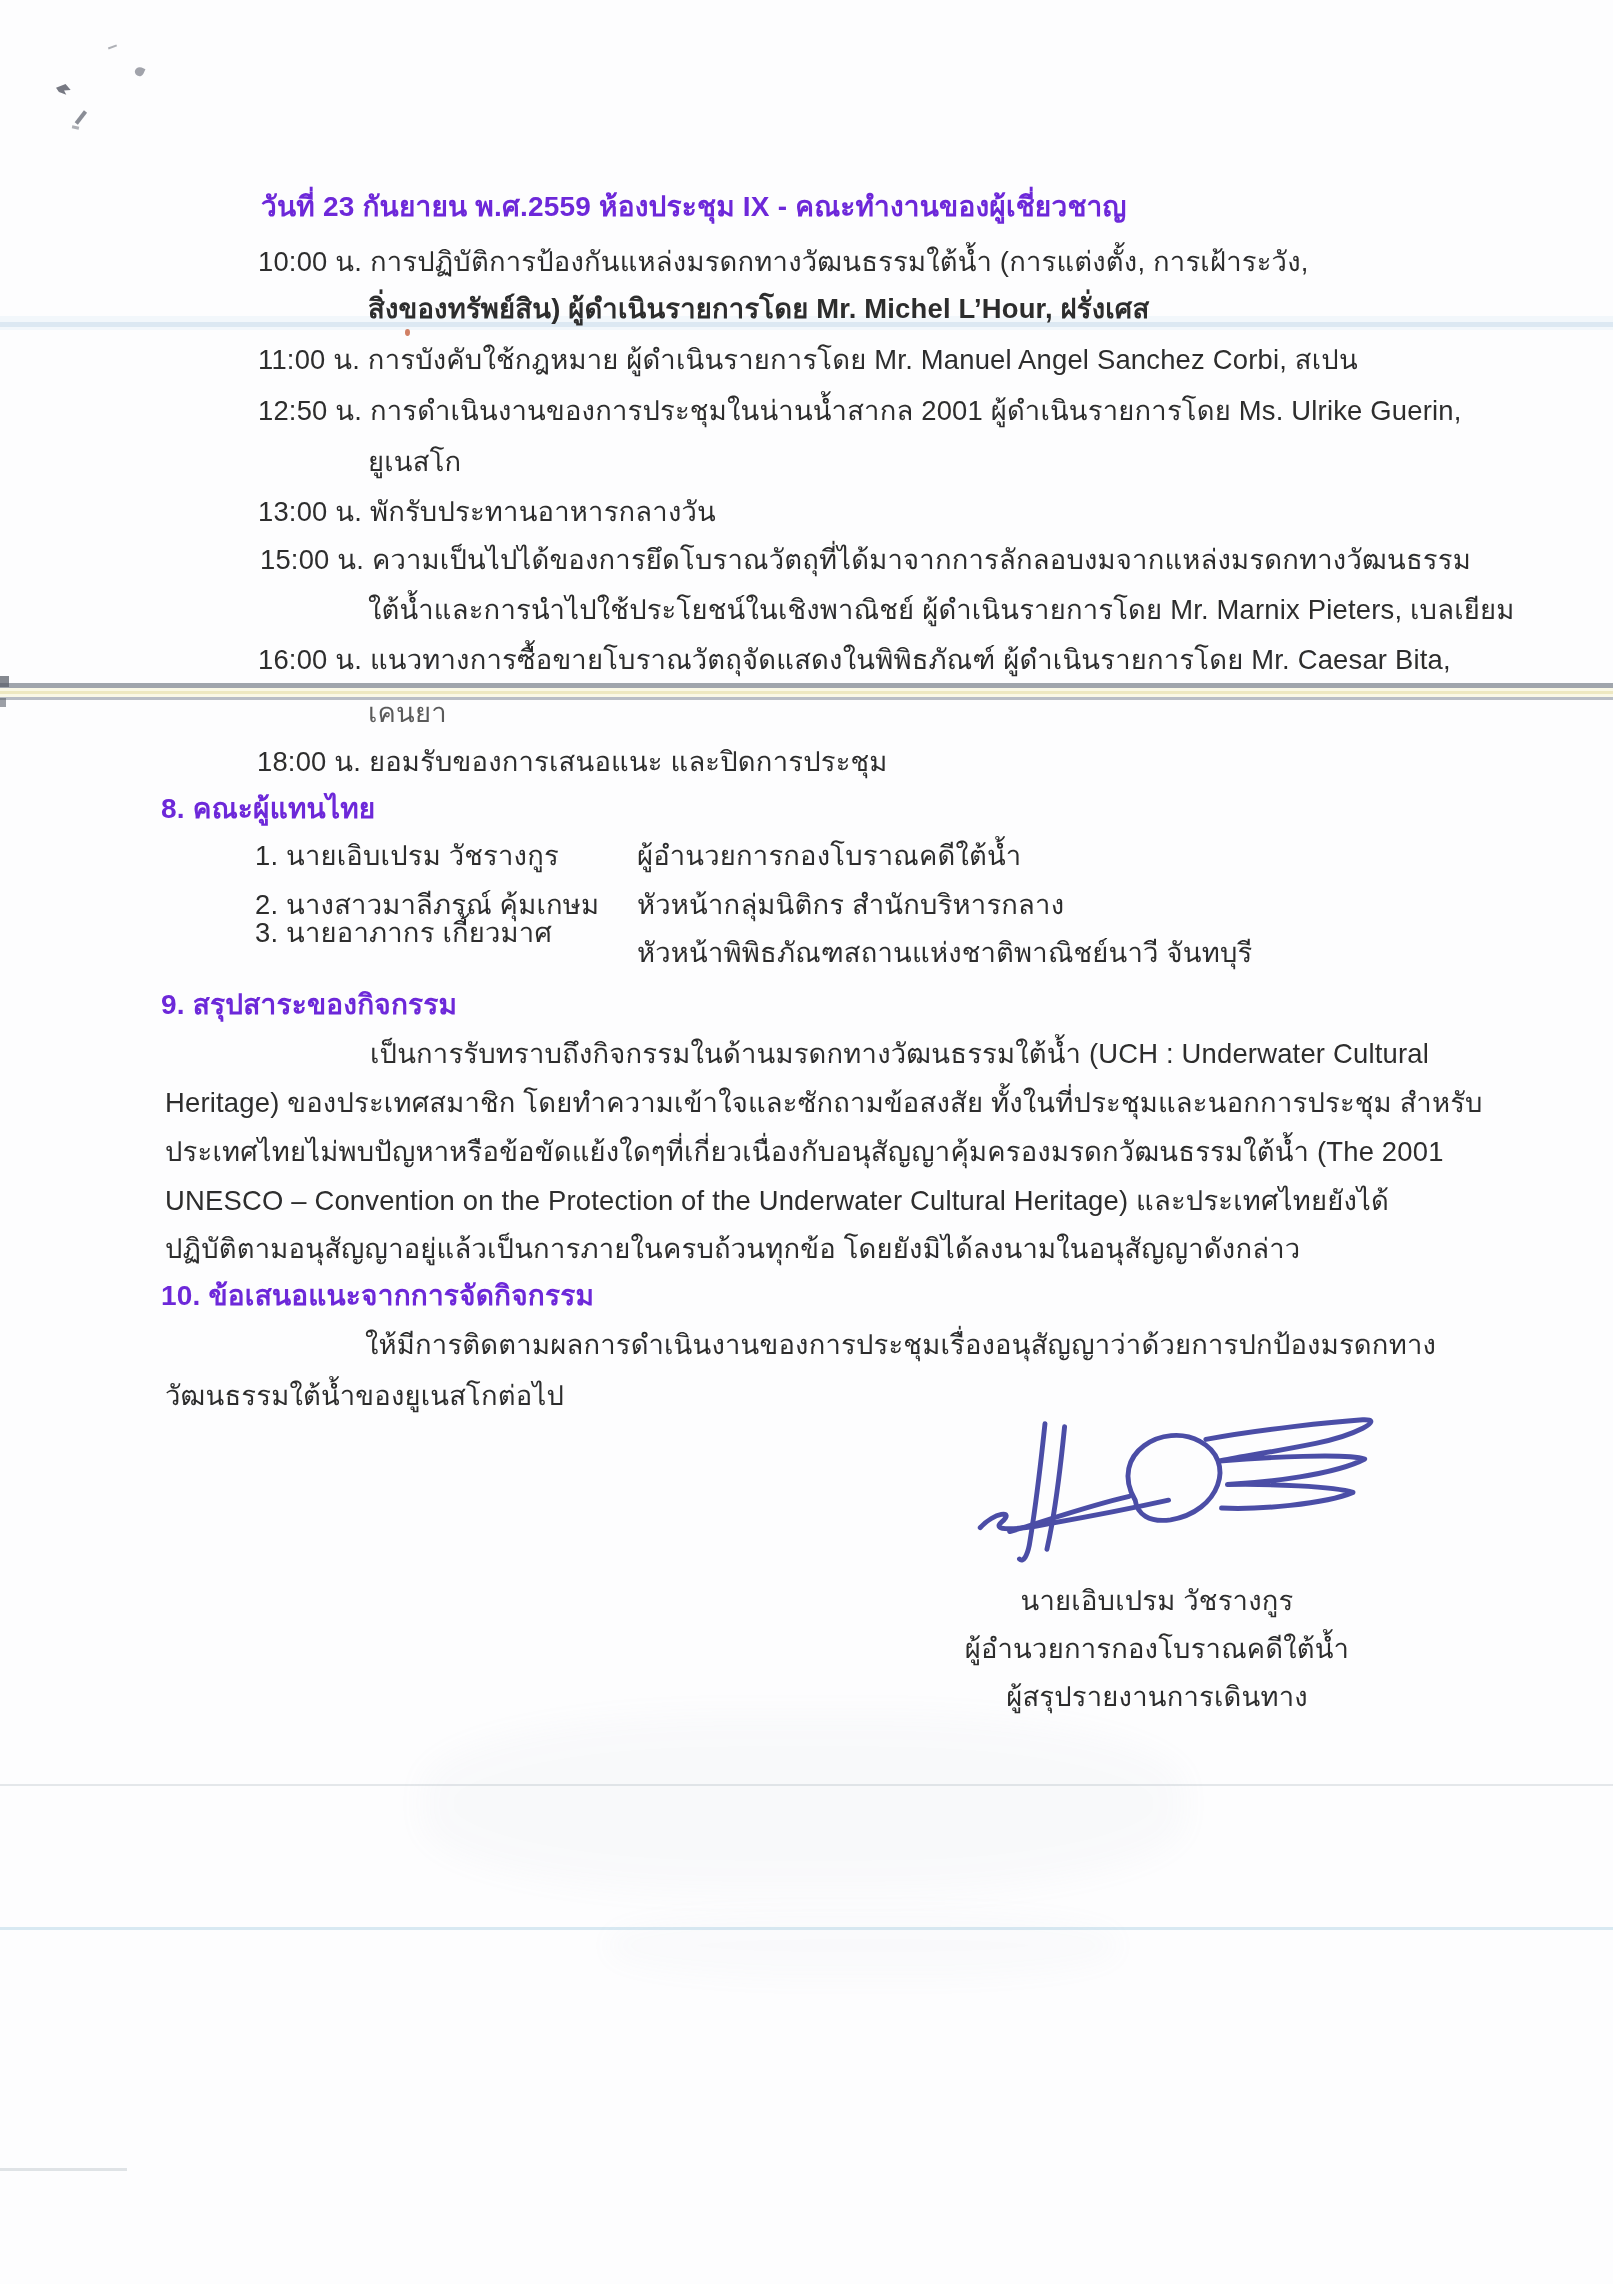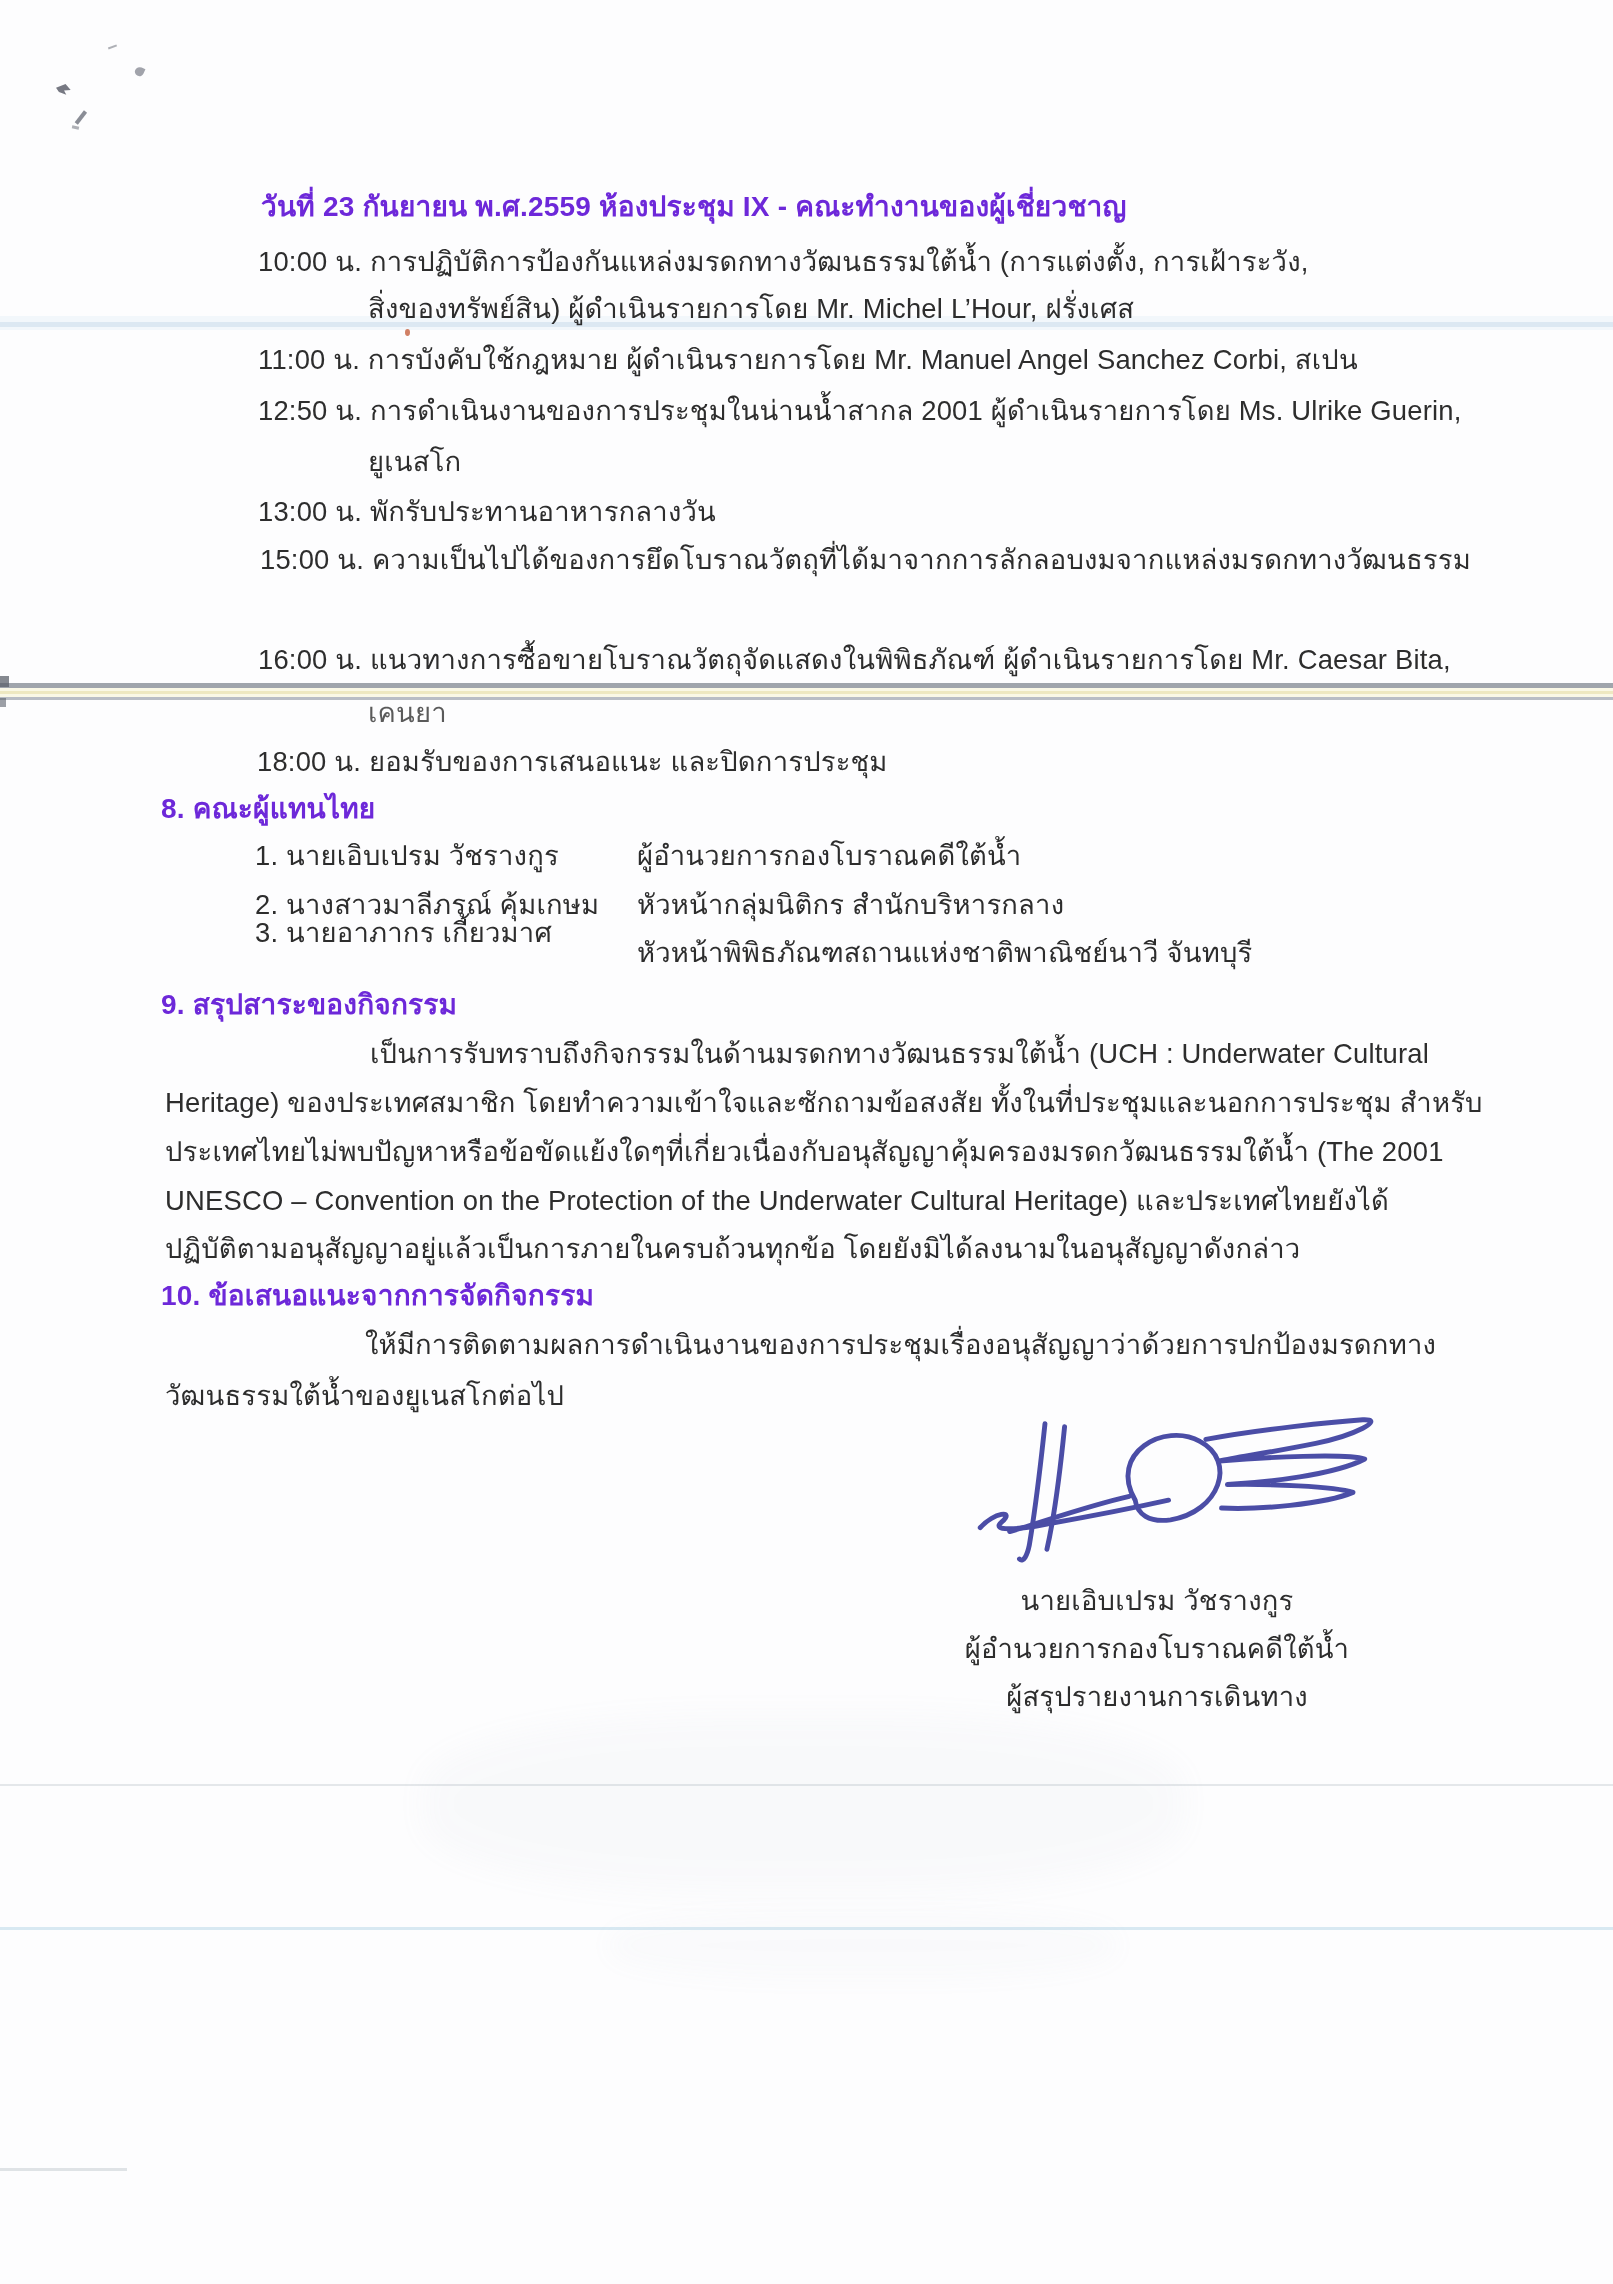--- a/index.html
+++ b/index.html
@@ -73,26 +73,27 @@
   <div class="artifact ghost-2"></div>
   <div class="speck speck-1"></div>
   <div class="speck speck-2"></div>
   <div class="speck speck-3"></div>
   <div class="speck speck-4"></div>
   <div class="speck speck-5"></div>
   <div class="speck-red"></div>
 
   <div class="ln bold" style="top:190px;left:261px;">วันที่ 23 กันยายน พ.ศ.2559 ห้องประชุม IX - คณะทำงานของผู้เชี่ยวชาญ</div>
   <div class="ln" style="top:245px;left:258px;">10:00 น. การปฏิบัติการป้องกันแหล่งมรดกทางวัฒนธรรมใต้น้ำ (การแต่งตั้ง, การเฝ้าระวัง,</div>
-  <div class="ln" style="top:292px;left:368px;">สิ่งของทรัพย์สิน) ผู้ดำเนินรายการโดย Mr. Michel L’Hour, ฝรั่งเศส</div>
+  <div class="ln" style="top:292px;left:368px;font-weight:bold;">สิ่งของทรัพย์สิน) ผู้ดำเนินรายการโดย Mr. Michel L’Hour, ฝรั่งเศส</div>
   <div class="ln" style="top:343px;left:258px;">11:00 น. การบังคับใช้กฎหมาย ผู้ดำเนินรายการโดย Mr. Manuel Angel Sanchez Corbi, สเปน</div>
   <div class="ln" style="top:394px;left:258px;">12:50 น. การดำเนินงานของการประชุมในน่านน้ำสากล 2001 ผู้ดำเนินรายการโดย Ms. Ulrike Guerin,</div>
   <div class="ln" style="top:445px;left:368px;">ยูเนสโก</div>
   <div class="ln" style="top:495px;left:258px;">13:00 น. พักรับประทานอาหารกลางวัน</div>
   <div class="ln" style="top:543px;left:260px;">15:00 น. ความเป็นไปได้ของการยึดโบราณวัตถุที่ได้มาจากการลักลอบงมจากแหล่งมรดกทางวัฒนธรรม</div>
+  <div class="ln" style="top:593px;left:368px;">ใต้น้ำและการนำไปใช้ประโยชน์ในเชิงพาณิชย์ ผู้ดำเนินรายการโดย Mr. Marnix Pieters, เบลเยียม</div>
   <div class="ln" style="top:643px;left:258px;">16:00 น. แนวทางการซื้อขายโบราณวัตถุจัดแสดงในพิพิธภัณฑ์ ผู้ดำเนินรายการโดย Mr. Caesar Bita,</div>
   <div class="ln faded" style="top:696px;left:368px;">เคนยา</div>
   <div class="ln" style="top:745px;left:257px;">18:00 น. ยอมรับของการเสนอแนะ และปิดการประชุม</div>
 
   <div class="ln bold" style="top:792px;left:161px;">8. คณะผู้แทนไทย</div>
   <div class="ln" style="top:839px;left:255px;">1. นายเอิบเปรม วัชรางกูร</div>
   <div class="ln" style="top:839px;left:637px;">ผู้อำนวยการกองโบราณคดีใต้น้ำ</div>
   <div class="ln" style="top:888px;left:255px;">2. นางสาวมาลีภรณ์  คุ้มเกษม</div>
   <div class="ln" style="top:888px;left:637px;">หัวหน้ากลุ่มนิติกร สำนักบริหารกลาง</div>
   <div class="ln" style="top:916px;left:255px;">3. นายอาภากร เกี้ยวมาศ</div>

